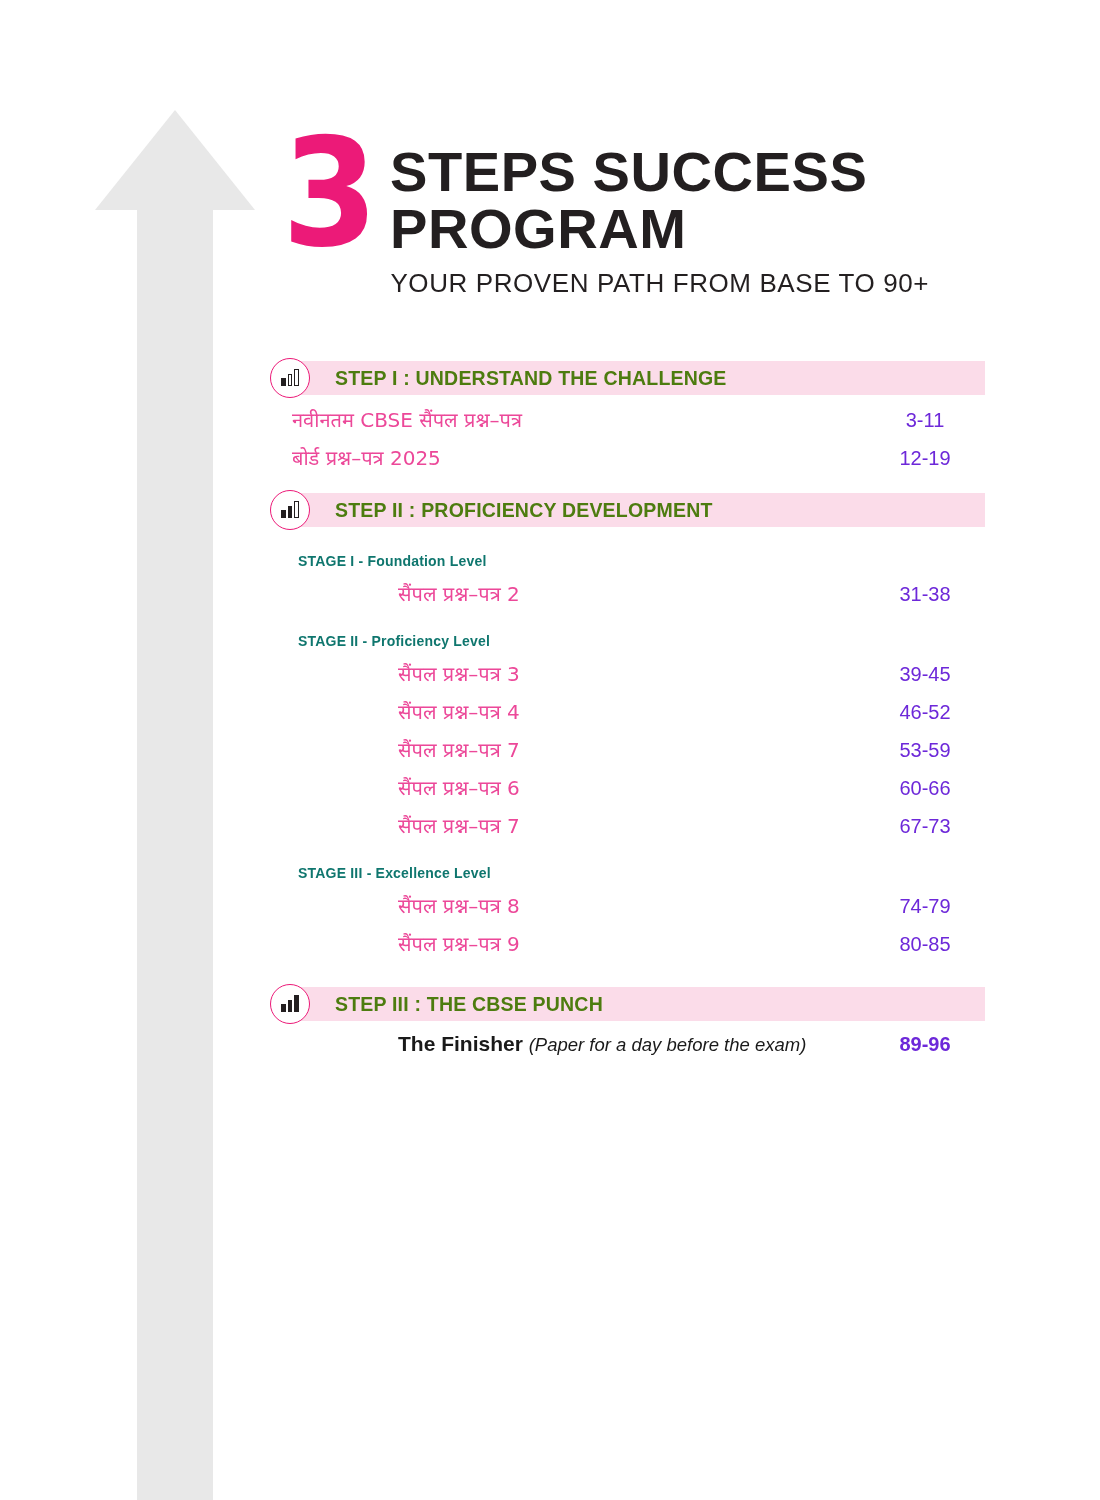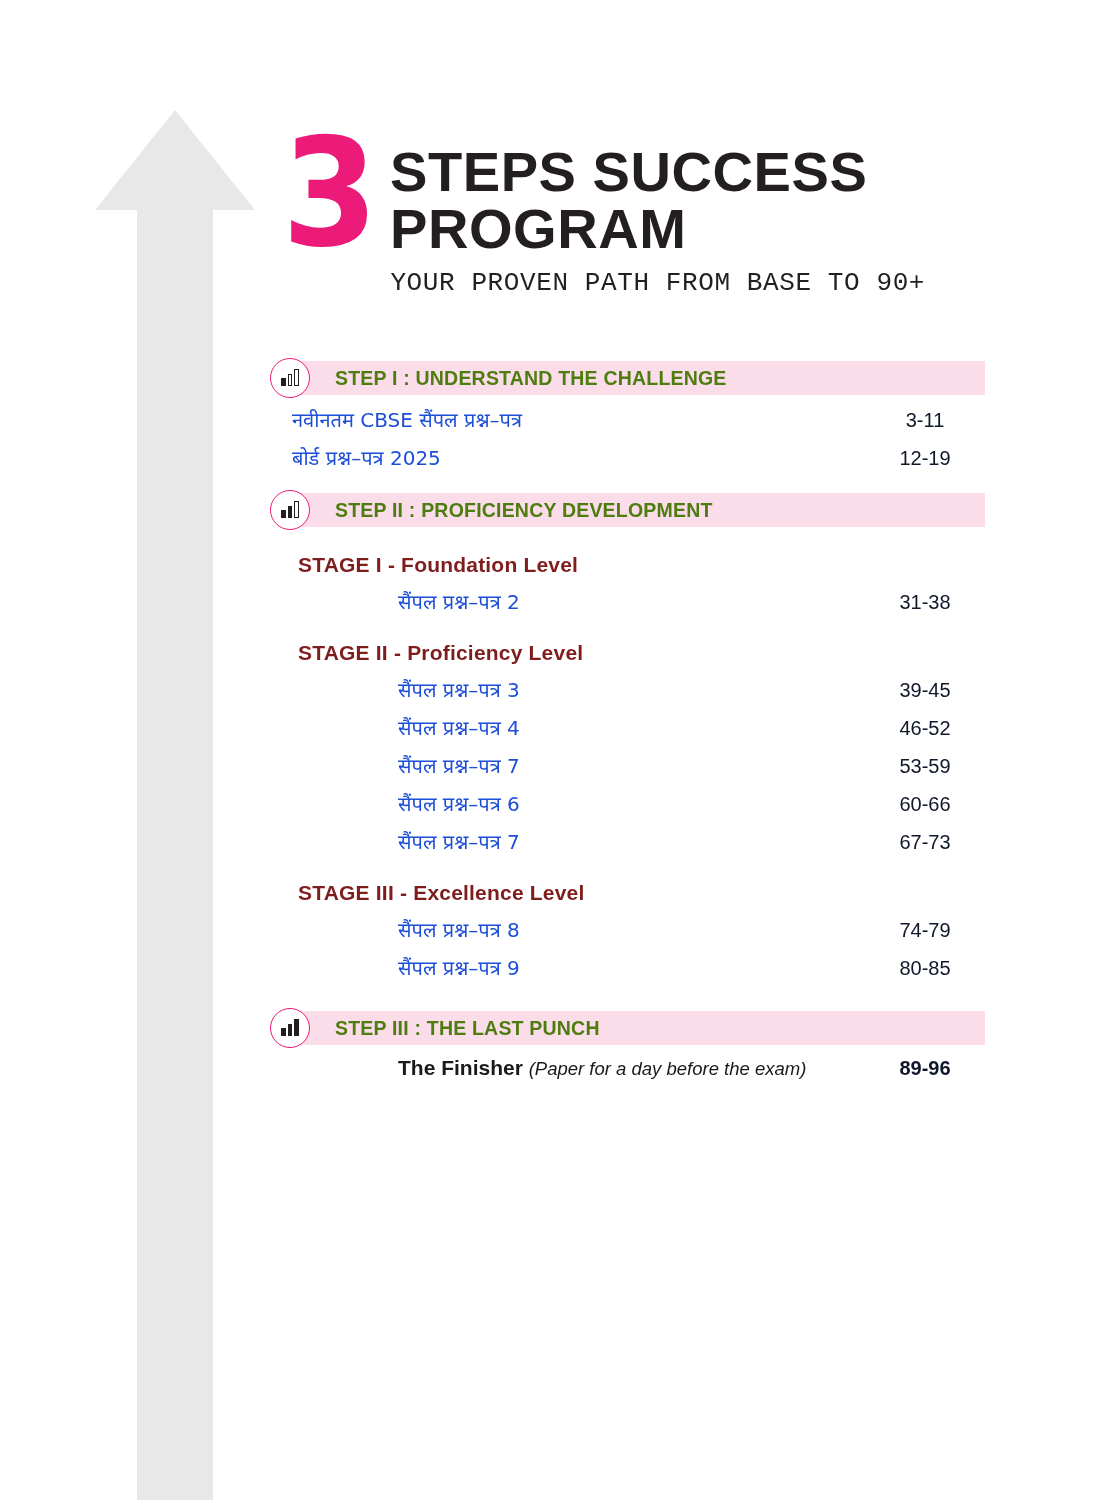--- a/index.html
+++ b/index.html
@@ -57,21 +57,21 @@
     font-weight: 700;
     font-size: 55px;
     line-height: 57px;
     letter-spacing: 0.5px;
     color: #231f20;
     transform: scaleX(1.02);
     transform-origin: left top;
   }
   .subtitle {
     margin-top: 10px;
-    font-family: Liberation Mono, monospace;
+    font-family: Liberation Sans, sans-serif;
     font-weight: 400;
     font-size: 26px;
     letter-spacing: 0.6px;
     color: #231f20;
   }
 
   
   .content {
     position: absolute;
     left: 270px;
@@ -142,35 +142,35 @@
   .row {
     display: flex;
     align-items: baseline;
     margin: 11px 0;
   }
   .row .dots { flex: 1 1 auto; }
   .row .pages {
     width: 120px;
     text-align: center;
     font-size: 20px;
-    color: #0f172a;
+    color: #6d28d9;
     flex: 0 0 auto;
   }
   .row .label {
     font-size: 20px;
-    color: #1d4ed8;
+    color: #ec4899;
   }
 
   .lvl1 { padding-left: 22px; }
   .lvl2 { padding-left: 128px; }
 
   .stage-title {
-    font-size: 21px;
+    font-size: 14px;
     font-weight: 600;
-    color: #7f1d1d;
+    color: #0f766e;
     padding-left: 28px;
     margin-top: 26px;
     margin-bottom: 6px;
     letter-spacing: 0.2px;
   }
 
   .hindi {
     font-family: "DejaVu Sans", sans-serif;
     font-size: 18.5px;
   }
@@ -290,21 +290,21 @@
 
   <div class="step-header" style="margin-top:30px;">
     <div class="step-bar"></div>
     <div class="step-icon">
       <span class="bars">
         <i class="b1 on"></i>
           <i class="b2 on"></i>
           <i class="b3 on"></i>
       </span>
     </div>
-    <div class="step-label">STEP III :  THE LAST PUNCH</div>
+    <div class="step-label">STEP III :  THE CBSE PUNCH</div>
   </div>
 
   <div class="row">
     <span class="finisher">
       <span>The Finisher</span>
       <em>(Paper for a day before the exam)</em>
     </span>
     <span class="dots"></span>
     <span class="pages" style="font-weight:600;">89-96</span>
   </div>

